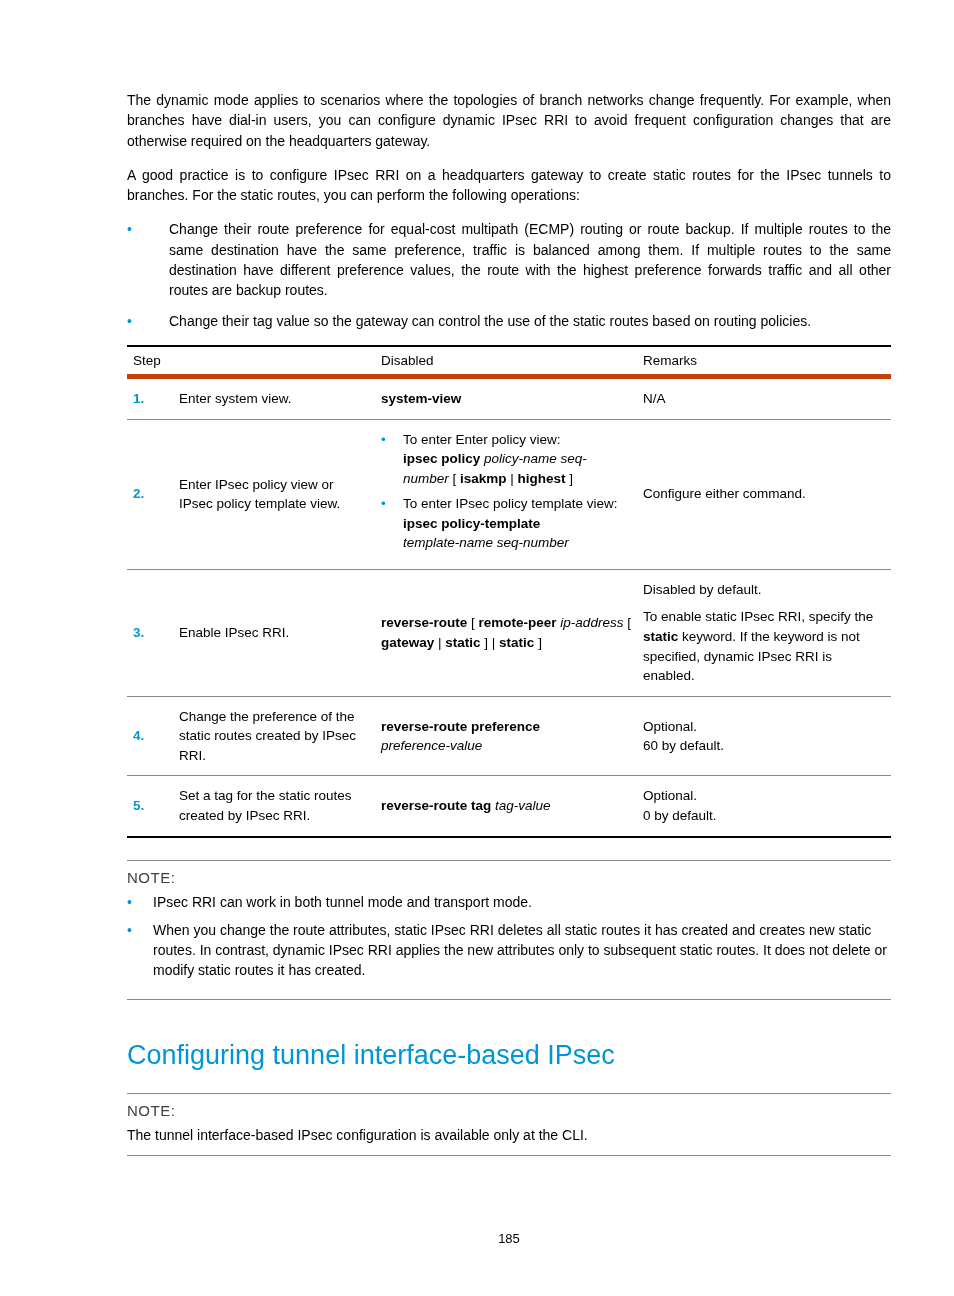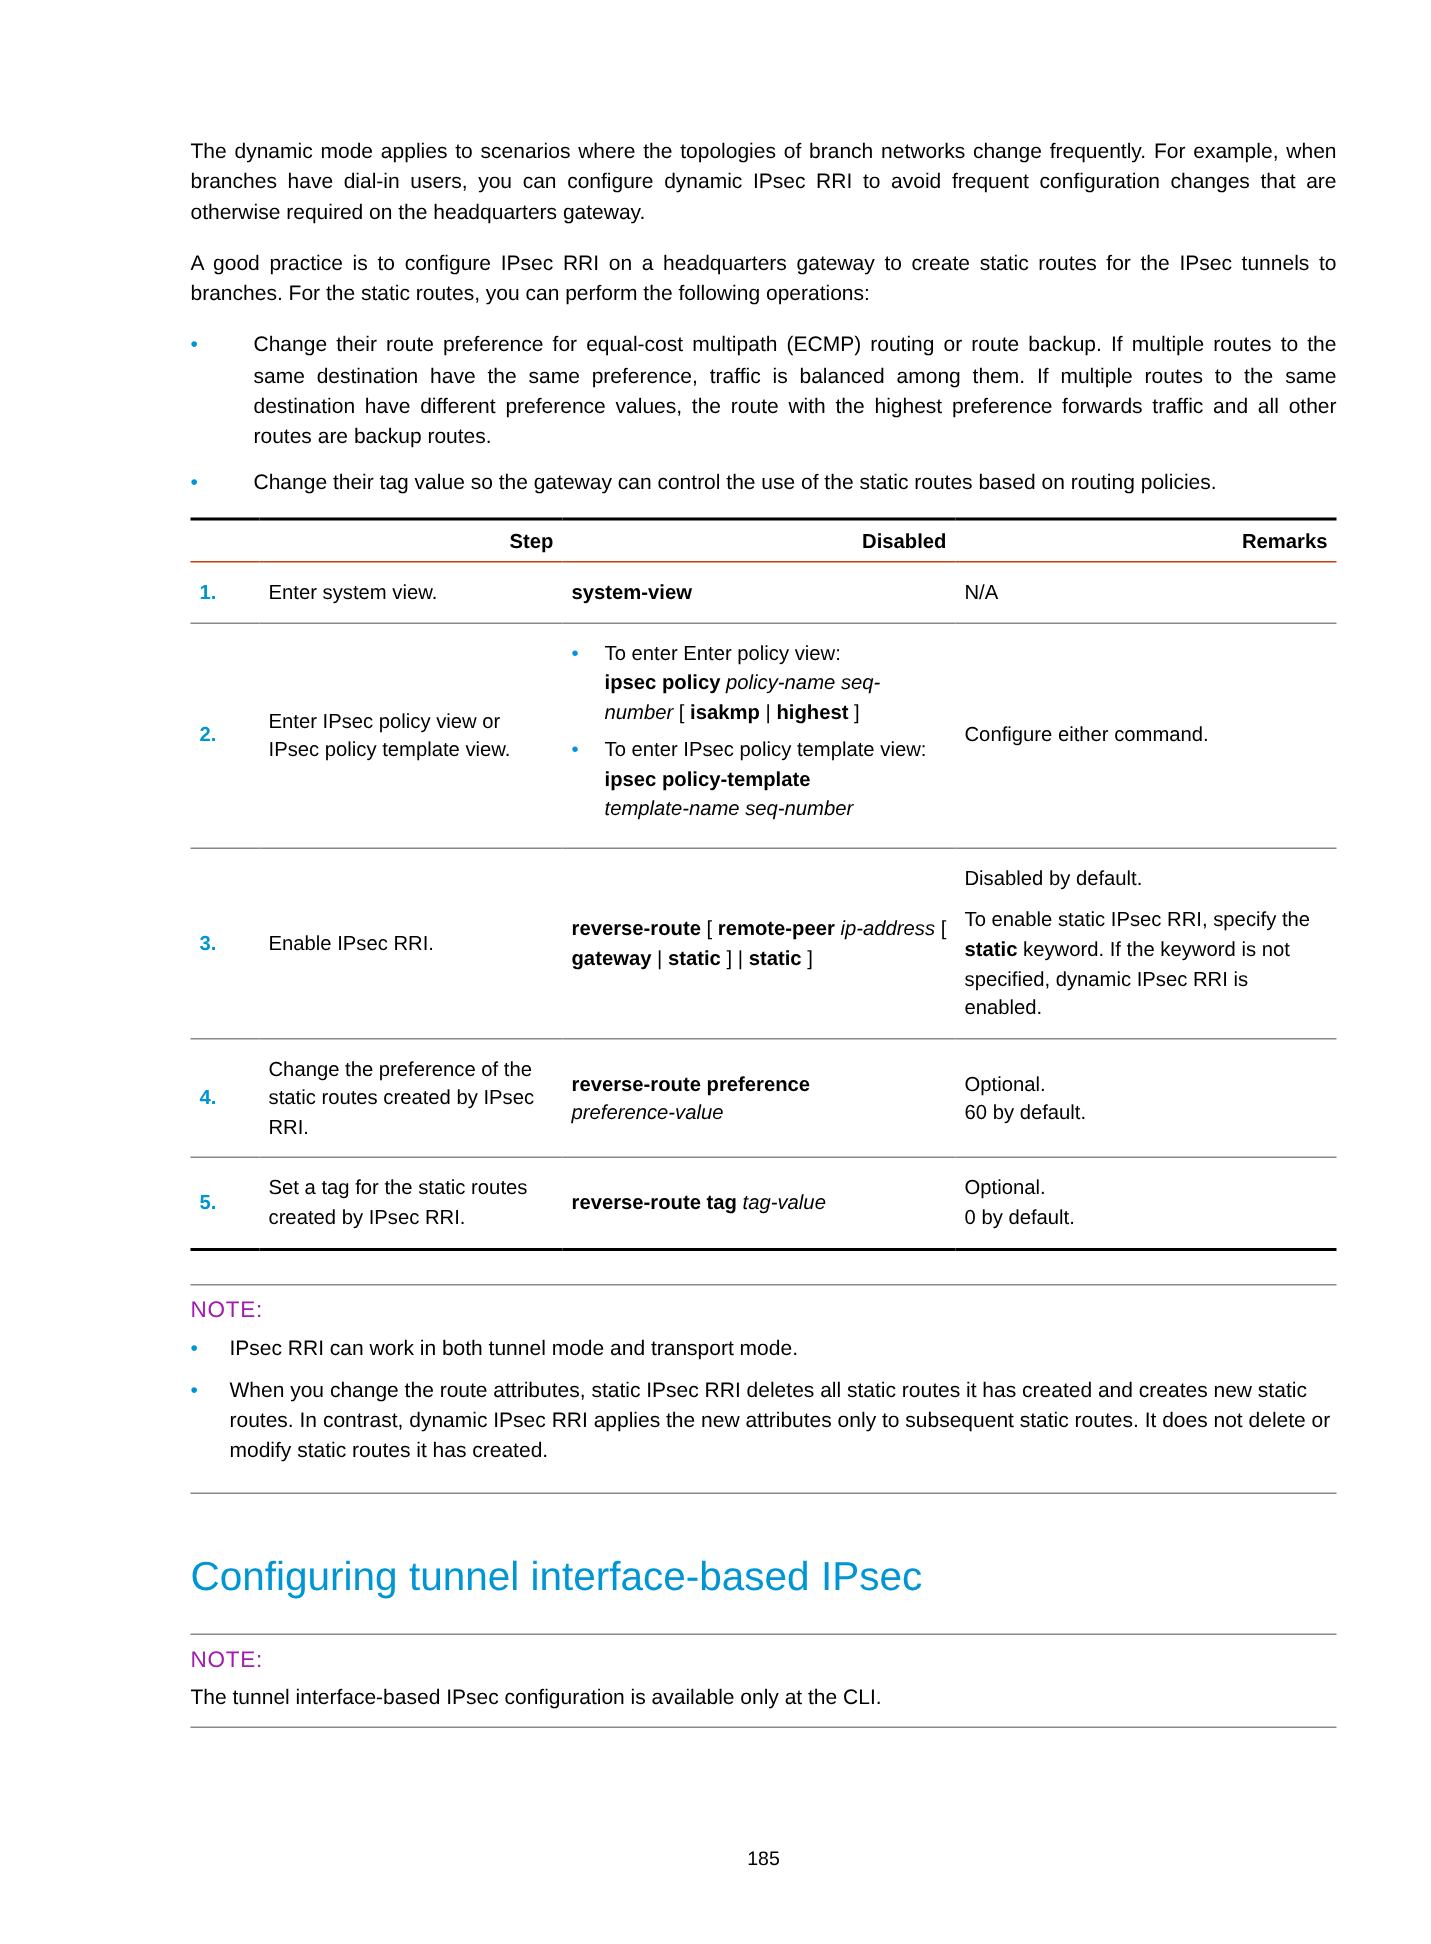--- a/index.html
+++ b/index.html
@@ -65,24 +65,24 @@
   }
   p.lead-in {
     margin: 10px 0 14px 0;
   }
   table.steps {
     width: 100%;
     border-collapse: collapse;
     font-size: 13.5px;
   }
   table.steps thead th {
-    text-align: right;
-    font-weight: bold;
+    text-align: left;
+    font-weight: normal;
     border-top: 2px solid #000;
-    border-bottom: 1px solid #c2410c;
+    border-bottom: 5px solid #c2410c;
     padding: 6px 6px;
   }
   table.steps tbody td {
     border-bottom: 1px solid #888;
     padding: 10px 6px;
     vertical-align: middle;
     line-height: 1.45;
   }
   table.steps tbody tr:last-child td {
     border-bottom: 2px solid #000;
@@ -114,21 +114,21 @@
   }
   .b { font-weight: bold; }
   .i { font-style: italic; }
   .note-block {
     border-top: 1px solid #888;
     border-bottom: 1px solid #888;
     padding: 8px 0 10px 0;
     margin: 22px 0 0 0;
   }
   .note-label {
-    color: #a21caf;
+    color: #404040;
     font-size: 15px;
     letter-spacing: 0.5px;
     margin: 0 0 2px 0;
   }
   .note-text {
     margin: 6px 0 0 0;
     line-height: 1.45;
   }
   h1.section {
     font-weight: 300;

